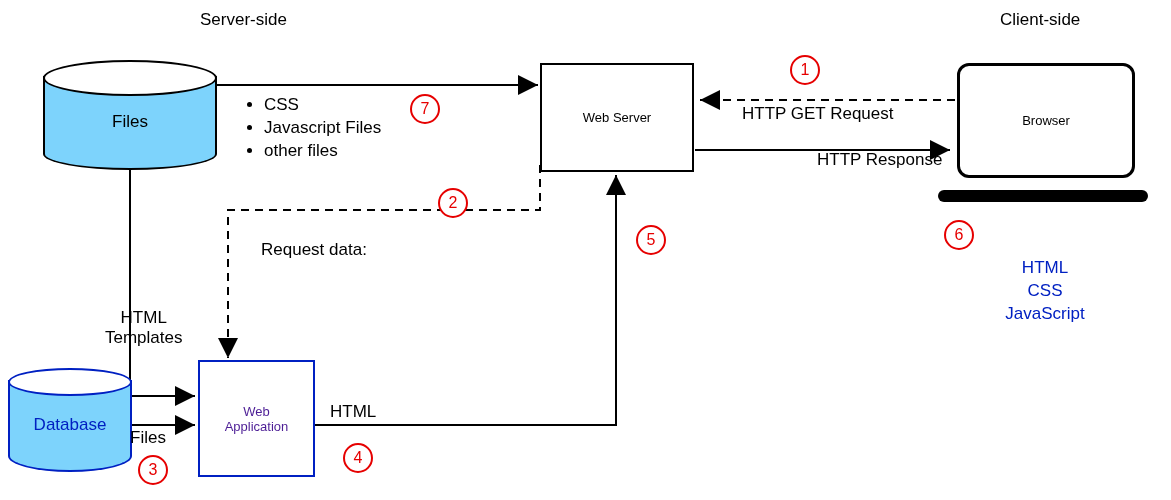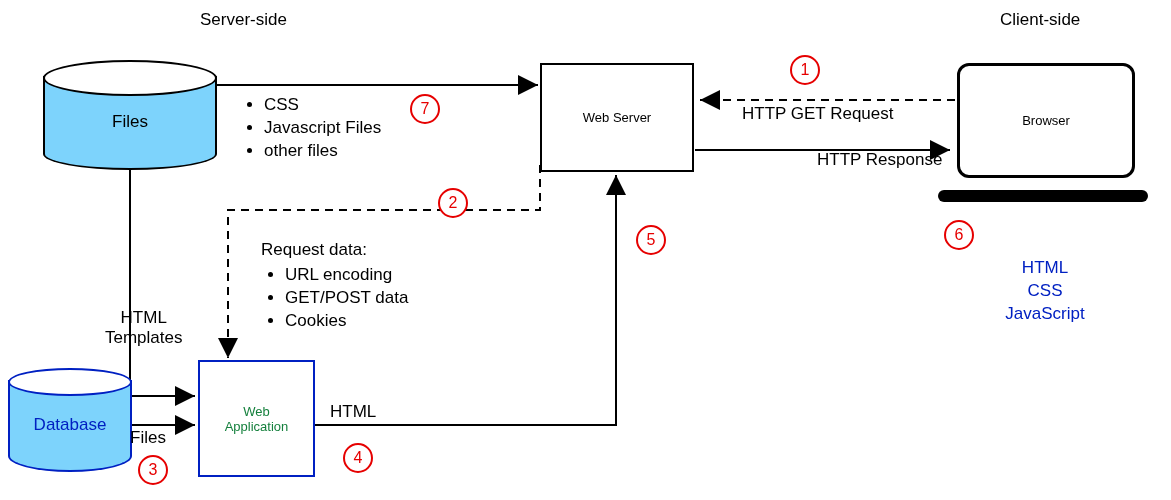--- a/index.html
+++ b/index.html
@@ -87,21 +87,21 @@
       justify-content: center;
       background: #fff;
     }
     .laptop-base {
       position: absolute;
       background: #000;
       border-radius: 8px;
     }
     .box.blue-border {
       border-color: #0020c2;
-      color: #15803d;
+      color: #4c1d95;
     }
     svg.arrows {
       position: absolute;
       top: 0;
       left: 0;
       width: 1171px;
       height: 500px;
       pointer-events: none;
     }
   </style>
@@ -166,25 +166,20 @@
   <div class="label list" style="left:240px;top:90px;width:200px;text-align:left;">
     <ul>
       <li>CSS</li>
       <li>Javascript Files</li>
       <li>other files</li>
     </ul>
   </div>
 
   <div class="label list" style="left:245px;top:240px;width:200px;text-align:left;margin-left:16px;">
     <div class="list-title">Request data:</div>
-    <ul>
-      <li>URL encoding</li>
-      <li>GET/POST data</li>
-      <li>Cookies</li>
-    </ul>
   </div>
 
   <div class="label" style="left:985px;top:257px;width:120px;color:#0020c2;line-height:1.35;">
     <div>HTML</div>
     <div>CSS</div>
     <div>JavaScript</div>
   </div>
 
   <div class="label" style="left:105px;top:308px;white-space:pre-line;">HTML
 Templates</div>

